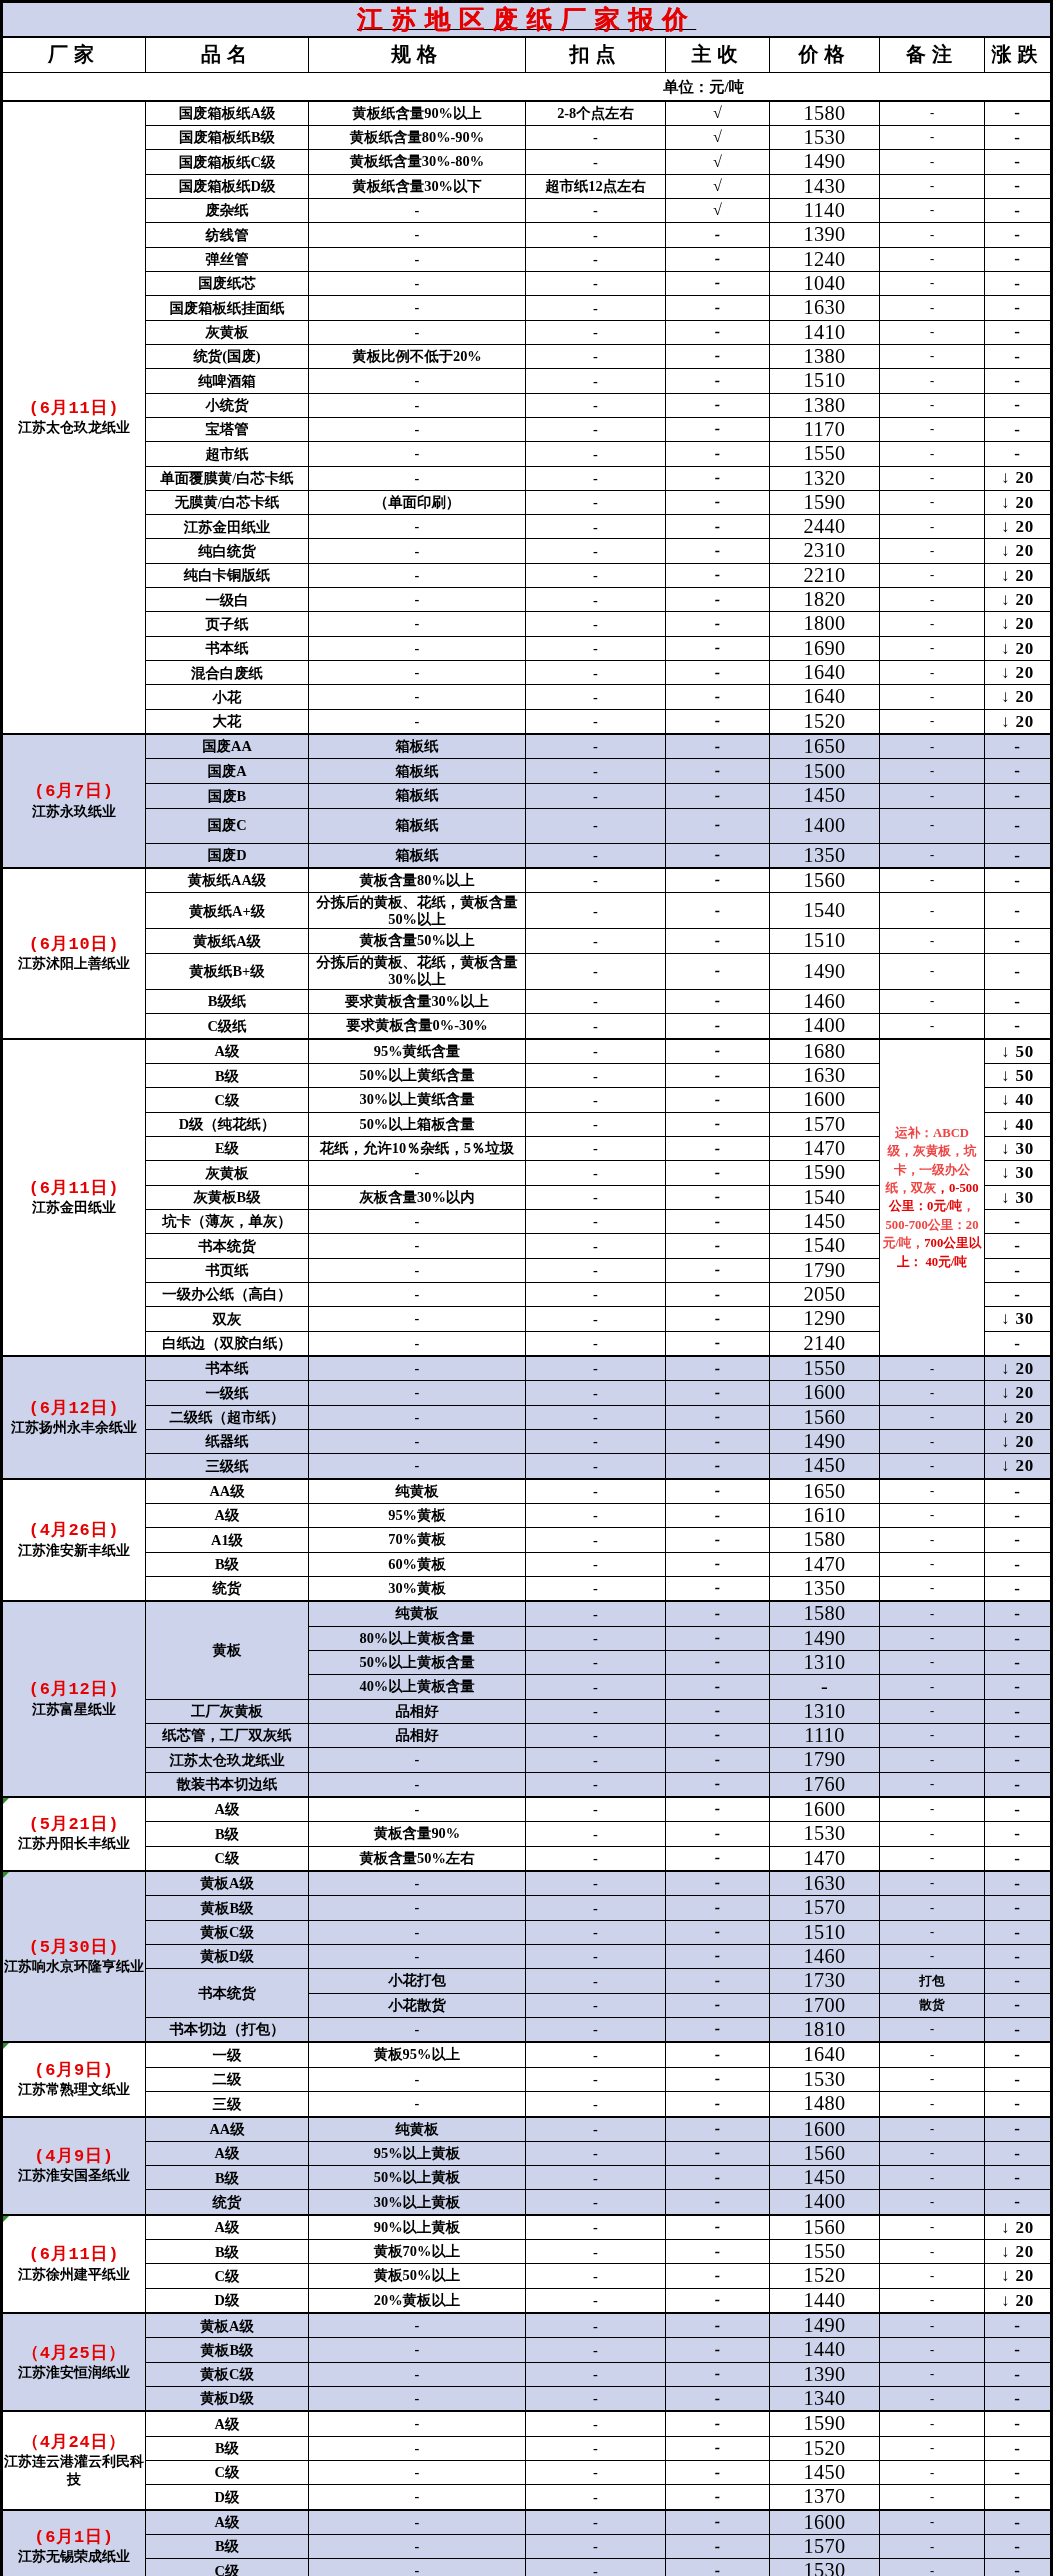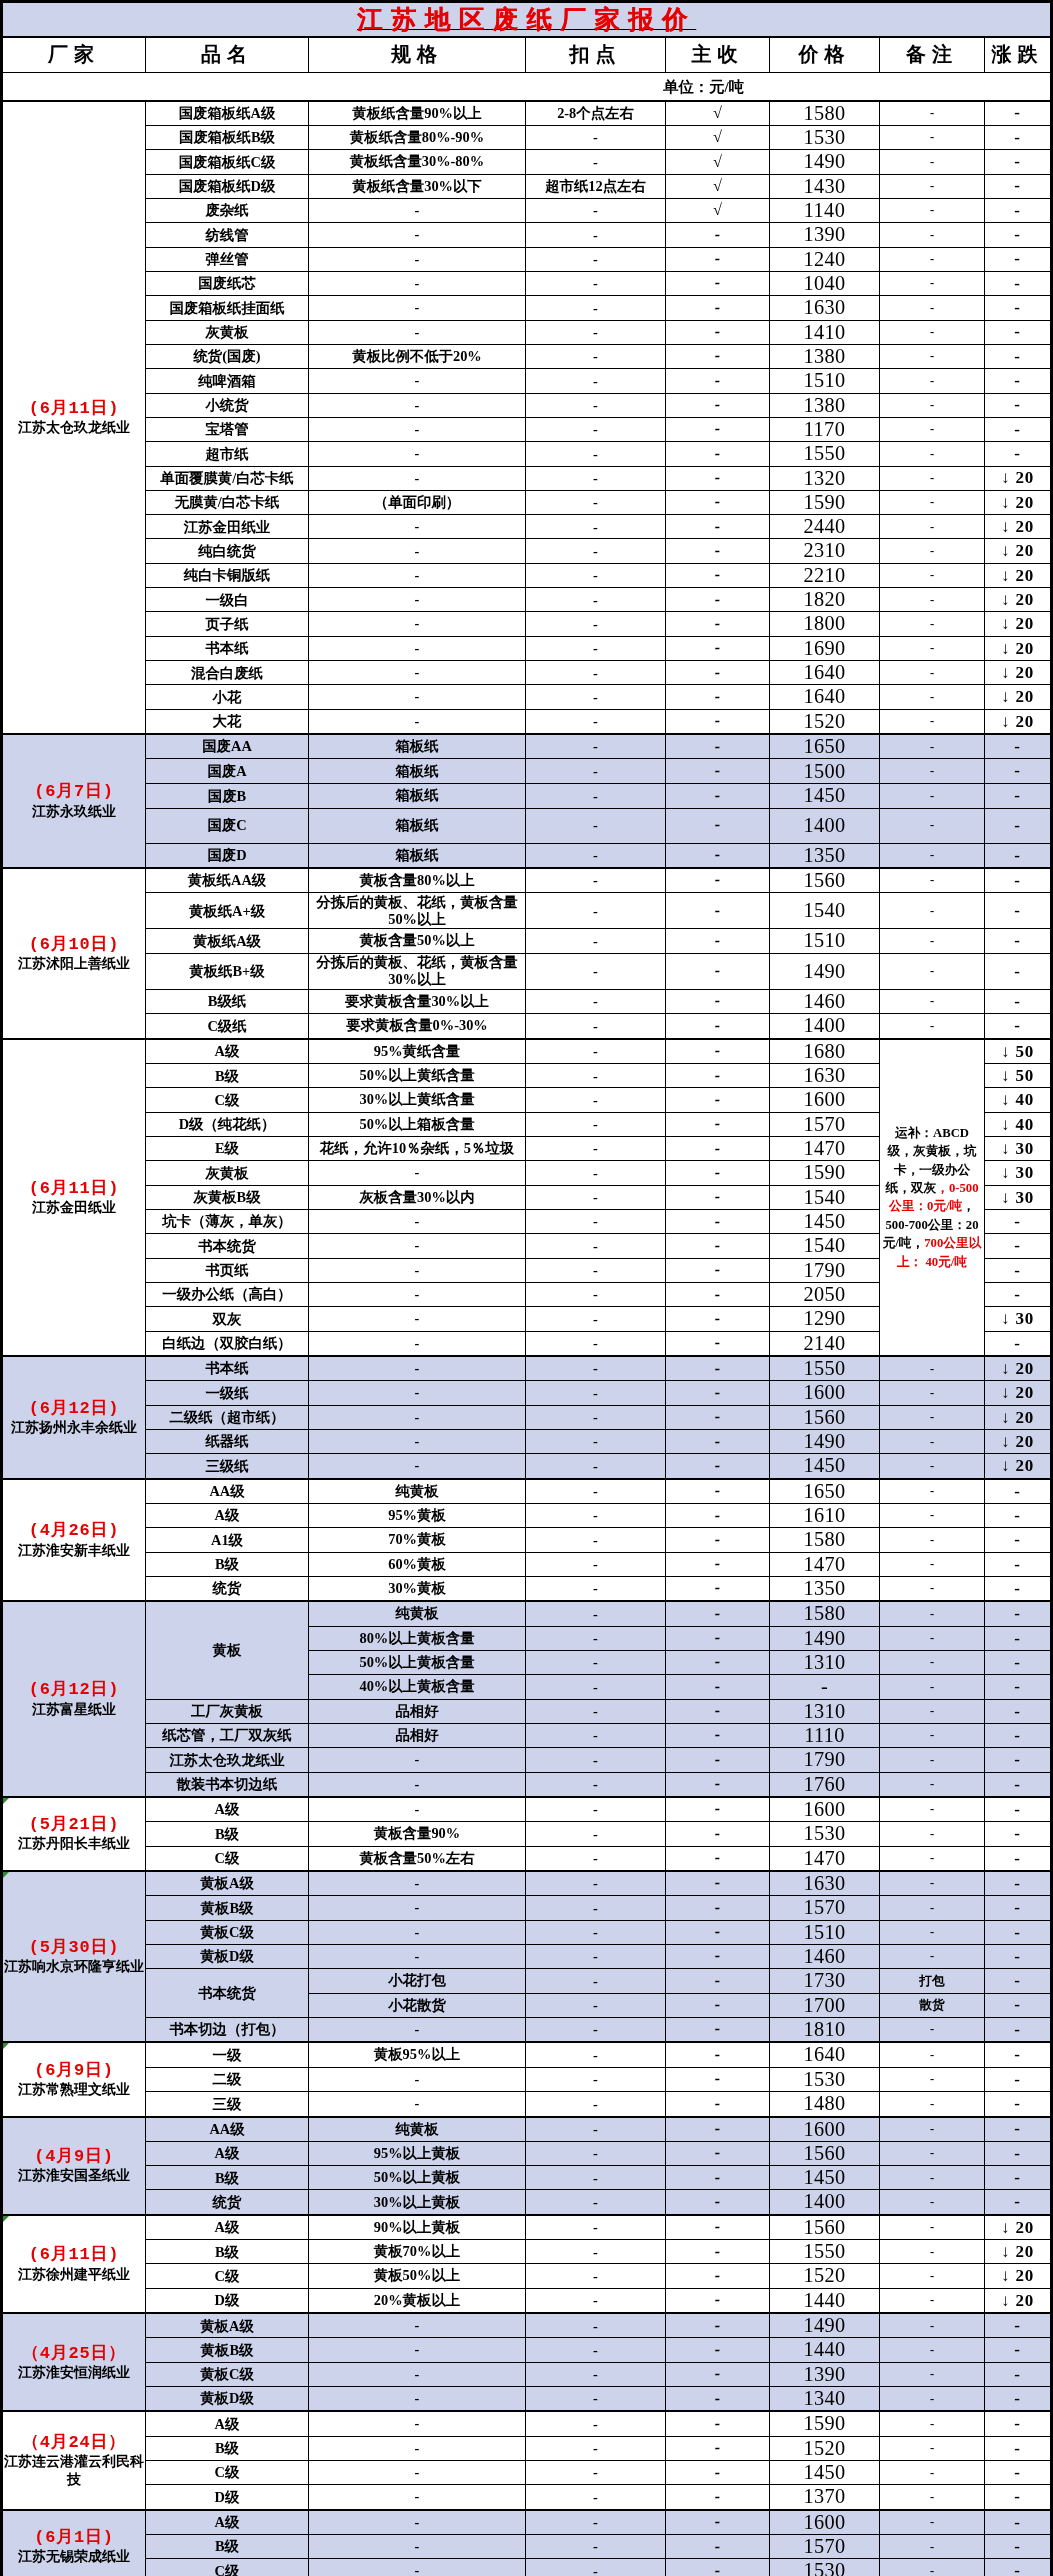--- a/index.html
+++ b/index.html
@@ -98,21 +98,21 @@
   td.spec{line-height:1.2;}
   td.deduction{font-weight:bold;font-size:14.4px;}
   td.accept{font-size:16px;font-style:italic;font-weight:bold;}
   td.price{
     font-size:20.3px;
     font-family:"Liberation Serif",serif;
     letter-spacing:0.4px;
   }
   td.note{font-weight:bold;font-size:12.7px;line-height:1.45;padding:1.7px 2.5px;}
   td.change{font-size:17px;font-weight:bold;letter-spacing:0.8px;}
-  .seg-b{color:#000000;}
+  .seg-b{color:#ef4444;}
   .seg-r{color:var(--red);}
 </style>
 </head>
 <body>
 
 <div class="sheet">
   <table>
     <colgroup>
       <col style="width:143px">
         <col style="width:163px">

